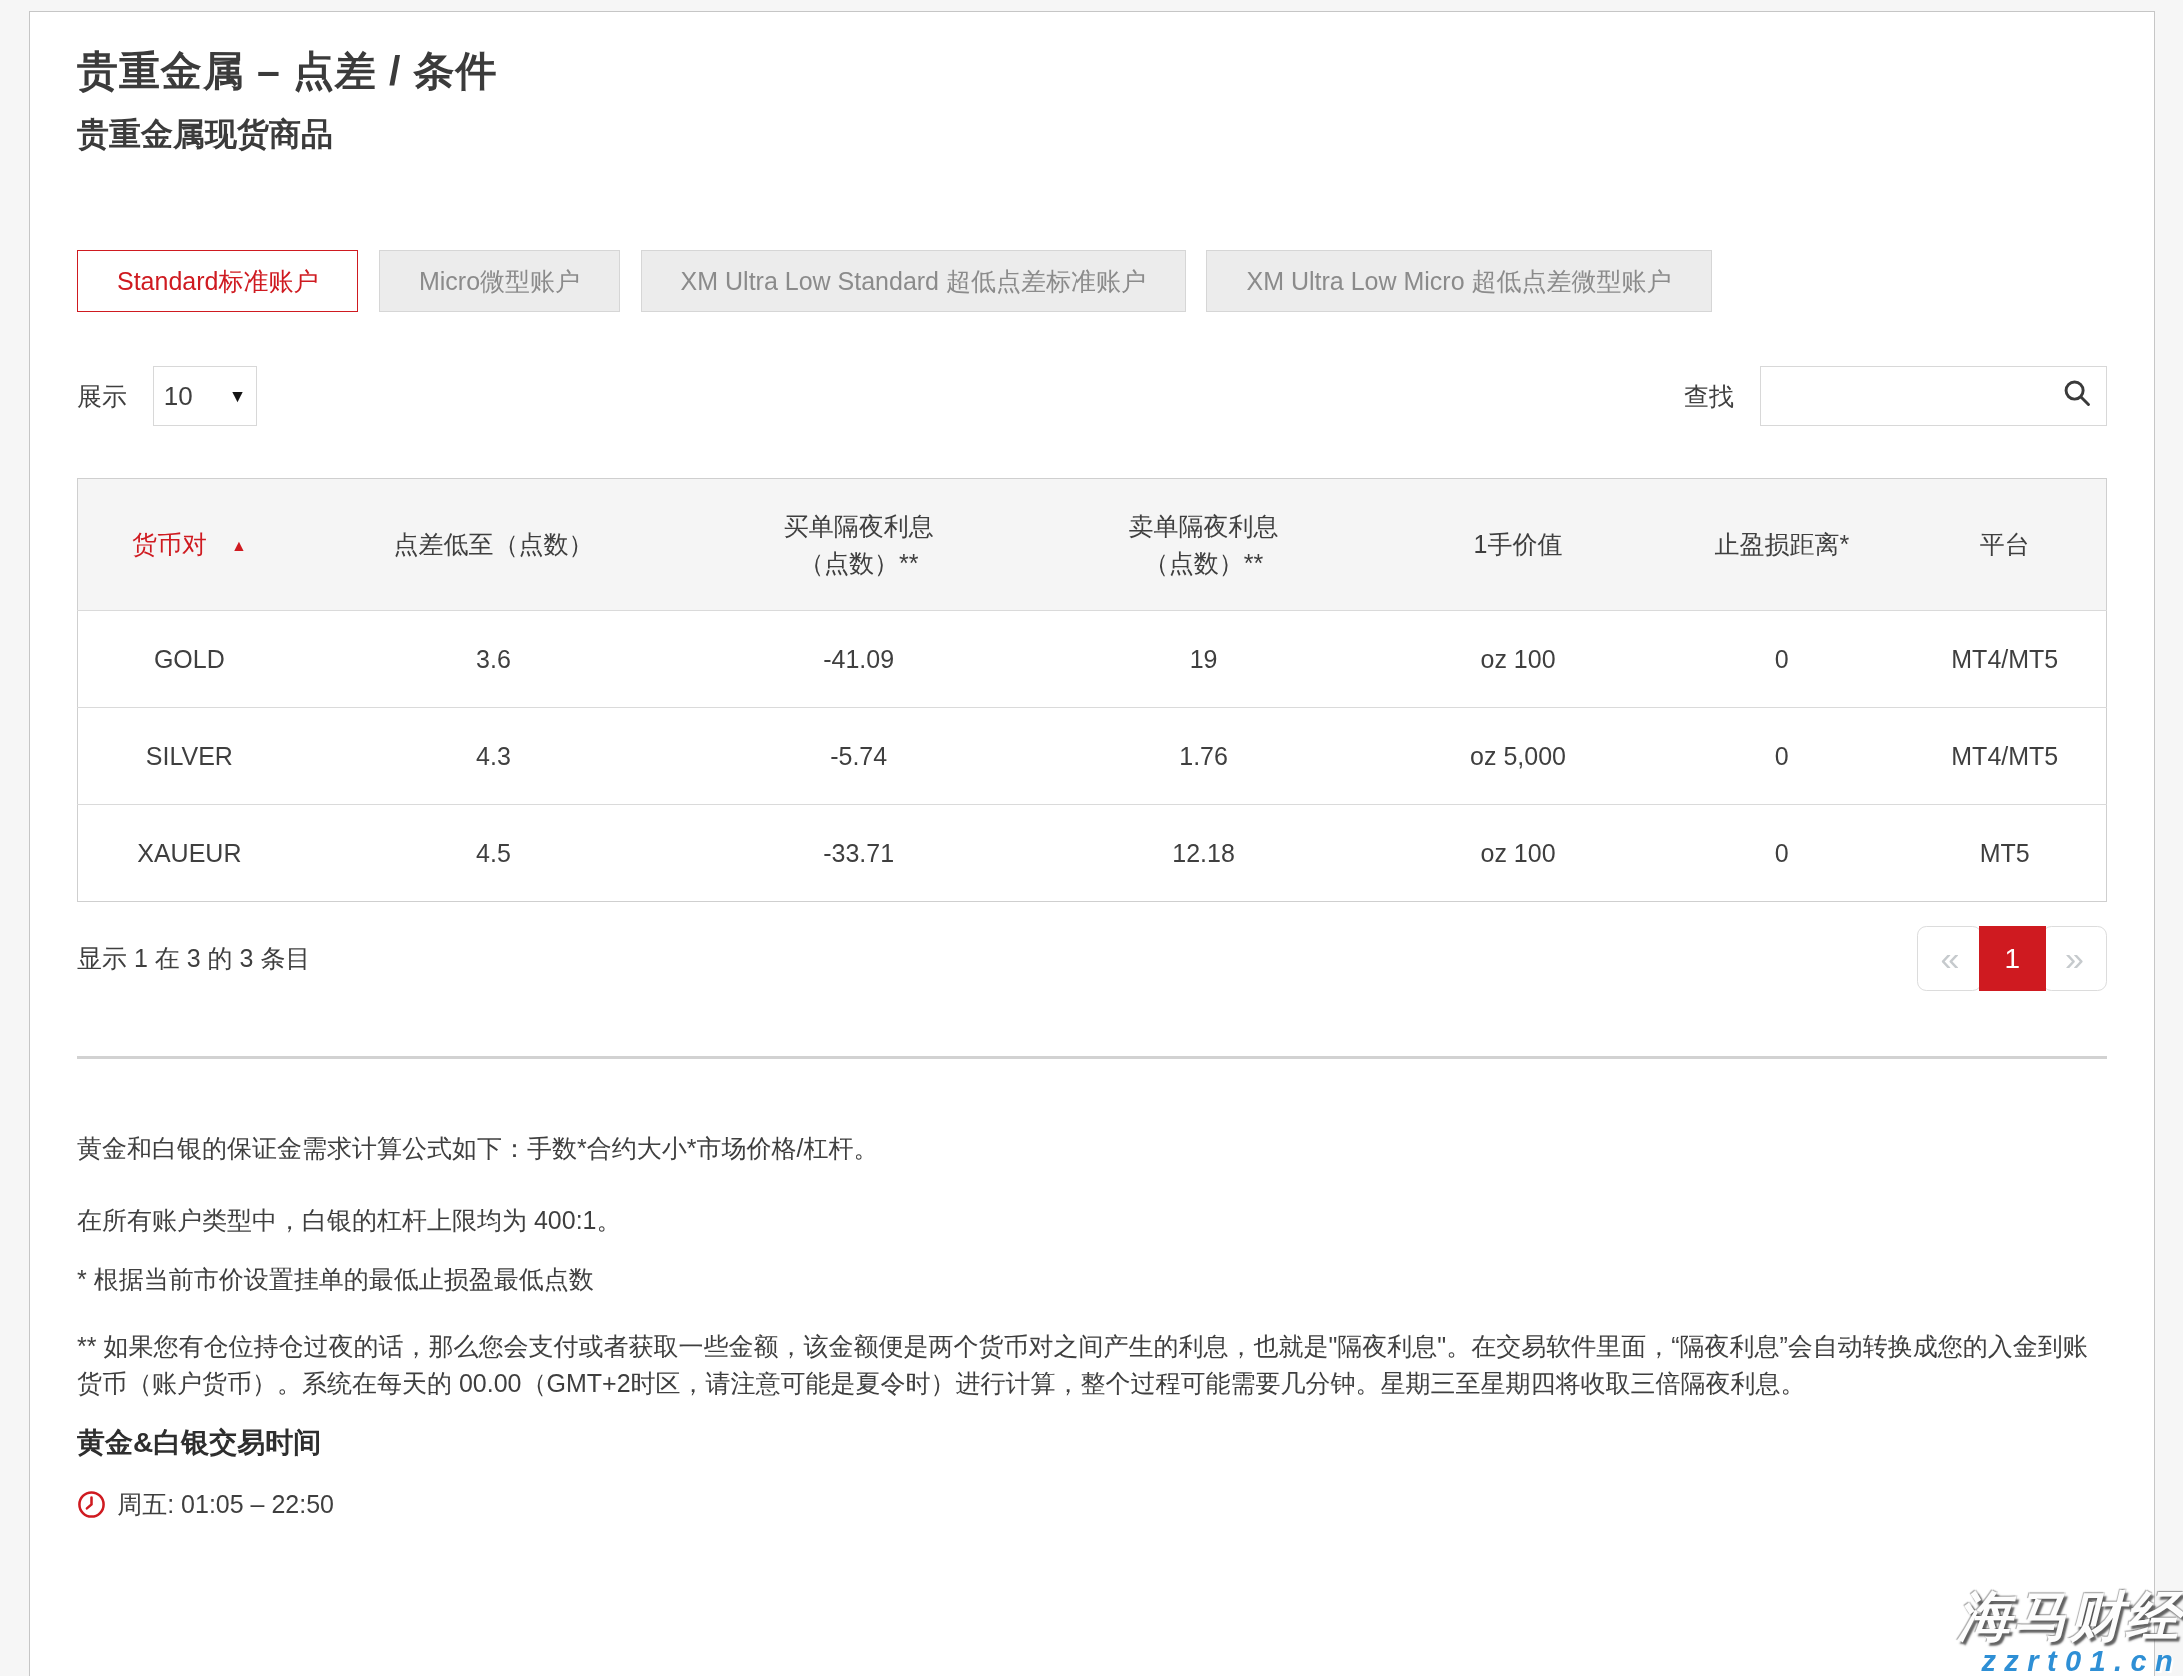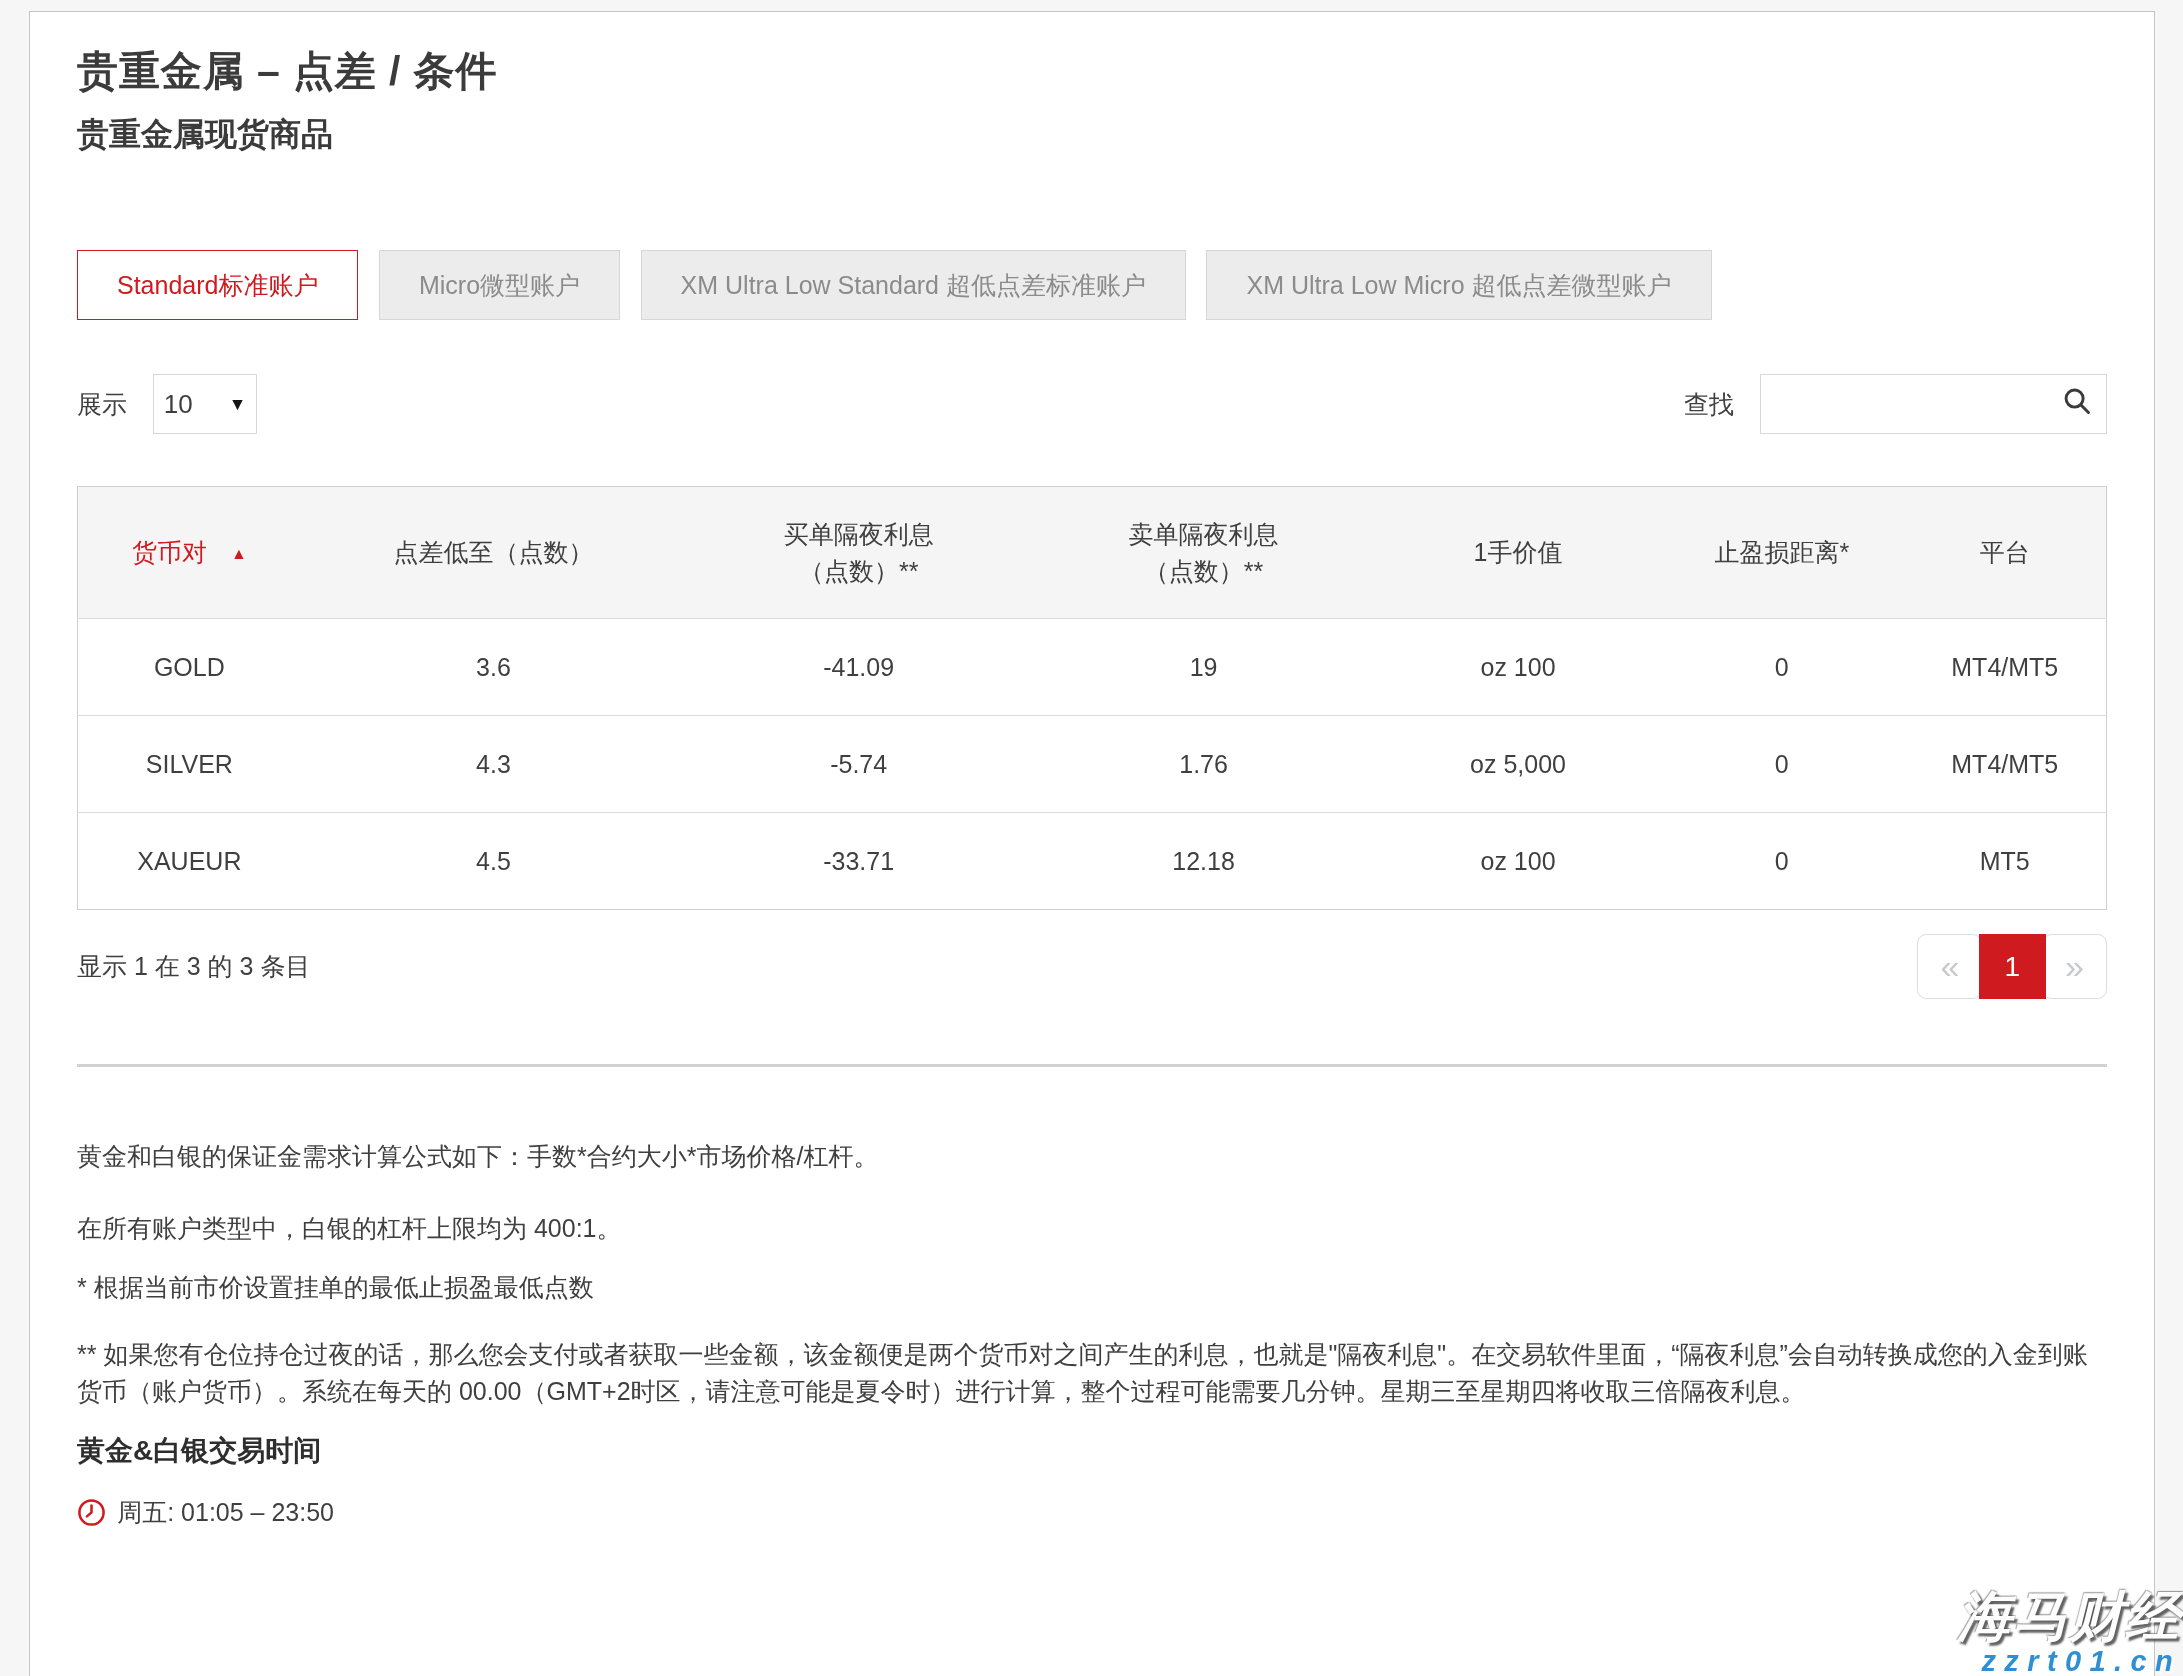--- a/index.html
+++ b/index.html
@@ -13,21 +13,21 @@
     position:absolute; left:29px; top:11.2px; width:2126px; height:1678px;
     background:#ffffff; border:1.9px solid #c6c6c6;
   }
   .content { padding:0 47px; }
 
   .page-title { font-size:41px; line-height:48px; font-weight:700; color:#3b3b3b; margin:35px 0 0; letter-spacing:0.9px; }
   .page-subtitle { font-size:32px; line-height:37px; font-weight:700; color:#3b3b3b; margin:21px 0 0; }
 
   .tabs { margin-top:97px; display:flex; gap:20.5px; }
   .tab {
-    height:70px; padding:8px 39px; display:inline-flex; align-items:center; justify-content:center;
+    height:62px; padding:8px 39px; display:inline-flex; align-items:center; justify-content:center;
     font-size:25px; background:#ececec; border:0.9px solid #d6d6d6; color:#8b8b8b; cursor:pointer;
     font-family:inherit;
   }
   .tab.active { background:#fff; border:1.9px solid #cf1a20; color:#cf1a20; }
 
   .controls { margin-top:54px; display:flex; align-items:center; justify-content:space-between; }
   .control-left, .control-right { display:flex; align-items:center; gap:26px; font-size:25px; color:#3f3f3f; }
   .pagesize {
     width:104px; height:60px; border:1.9px solid #d8d8d8; background:#fff;
     display:flex; align-items:center; justify-content:center; gap:36px; font-size:26px; cursor:pointer;
@@ -192,21 +192,21 @@
         <p class="note">** 如果您有仓位持仓过夜的话，那么您会支付或者获取一些金额，该金额便是两个货币对之间产生的利息，也就是"隔夜利息"。在交易软件里面，“隔夜利息”会自动转换成您的入金到账货币（账户货币）。系统在每天的 00.00（GMT+2时区，请注意可能是夏令时）进行计算，整个过程可能需要几分钟。星期三至星期四将收取三倍隔夜利息。</p>
       </div>
 
     <h3 class="hours-heading">黄金&amp;白银交易时间</h3>
     <div>
         <div class="hour-line">
           <svg class="clock" viewBox="0 0 24 24" fill="none" stroke="#cf1a20" stroke-width="2.1" stroke-linecap="round">
             <circle cx="12" cy="12" r="10"></circle>
             <path d="M12 6.2 V12 L8.2 15.2"></path>
           </svg>
-          <span>周五: 01:05 – 23:50</span>
+          <span>周五: 01:05 – 22:50</span>
         </div>
       </div>
 
   </div>
 </div>
 
 <div class="watermark">
   <div class="wm-line1">海马财经</div>
   <div class="wm-line2">zzrt01.cn</div>
 </div>

